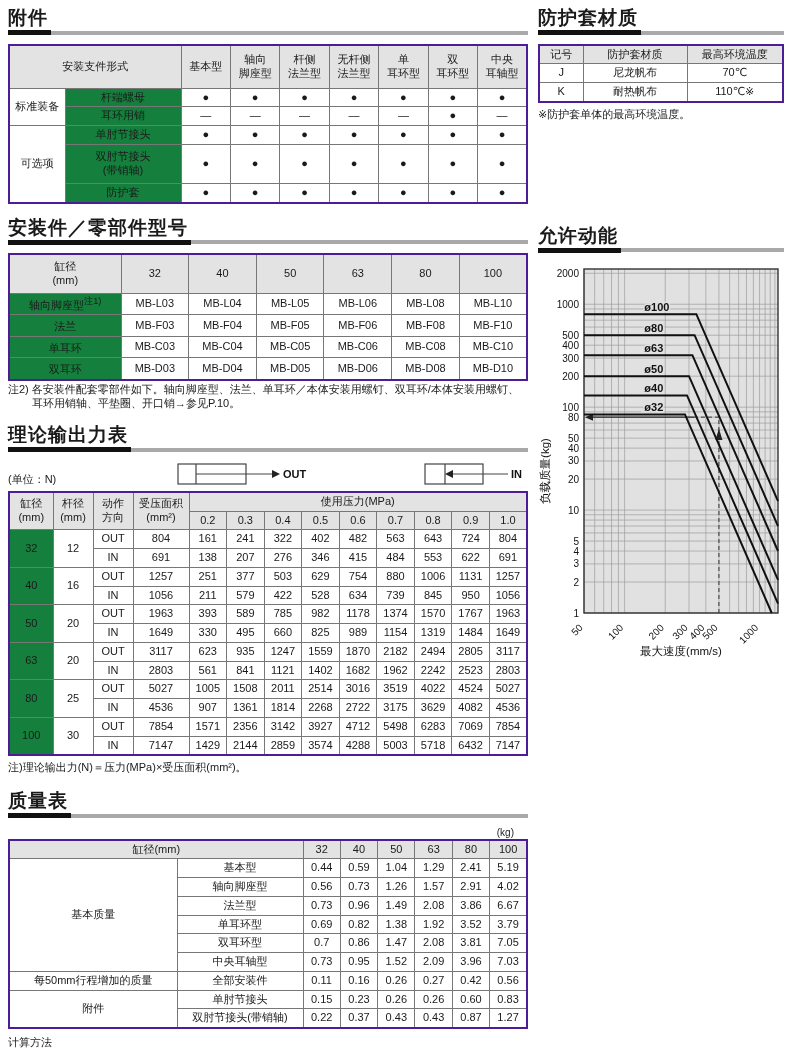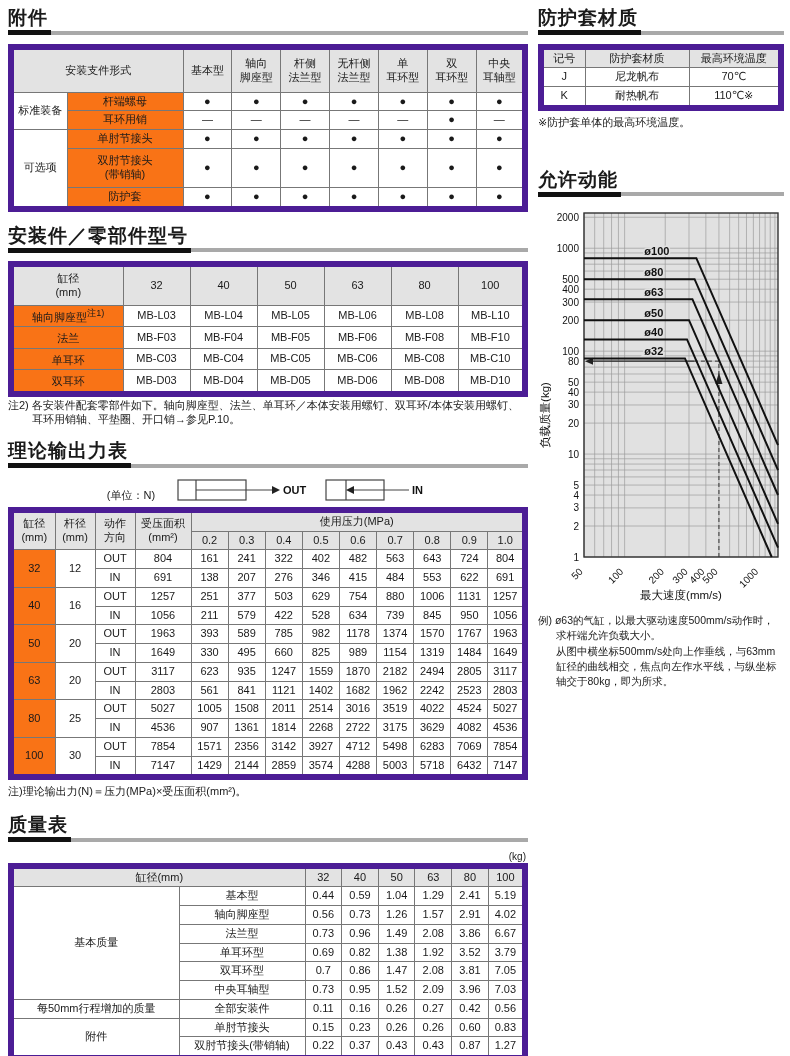--- a/index.html
+++ b/index.html
@@ -3,39 +3,39 @@
 <meta charset="utf-8">
 <style>
   html,body{margin:0;padding:0;width:790px;height:1056px;background:#fff;overflow:hidden;
     font-family:"Liberation Sans","DejaVu Sans",sans-serif;color:#1a1a1a;}
   .page{display:flex;gap:10px;padding:8px 6px 0 8px;}
   .col-left{width:520px;flex:none;}
   .col-right{width:246px;flex:none;}
   .sec-head{border-bottom:4px solid #a9a9a9;margin-bottom:9px;line-height:1;}
   .sec-title{display:inline-block;font-size:19px;font-weight:bold;letter-spacing:1px;
     border-bottom:5px solid #111;margin-bottom:-4.5px;padding:0 3px 3px 0;}
-  table.tbl{border-collapse:collapse;width:100%;table-layout:fixed;border:6px solid #4c1d95;}
+  table.tbl{border-collapse:collapse;width:100%;table-layout:fixed;border:2px solid #4c1d95;}
   .tbl td,.tbl th{border:1px solid #777;font-size:11px;font-weight:normal;padding:2px 2px;
     text-align:center;vertical-align:middle;line-height:1.25;}
   .tbl th{white-space:pre-line;}
   .hd{background:#e3e3e3;}
-  .lbl{background:#f97316;}
+  .lbl{background:#15803d;}
   .b{font-weight:bold;}
   .ln{text-align:left;padding-left:7px;white-space:pre-line;}
   .mk{font-size:12px;}
   .note{font-size:11px;line-height:1.35;margin-top:4px;}
   .hang{padding-left:24px;text-indent:-24px;}
   .hang2{padding-left:18px;text-indent:-18px;}
   .ind{padding-left:18px;}
-  .unit-row{display:flex;justify-content:center;align-items:flex-end;gap:14px;margin:2px 0 4px 0;}
+  .unit-row{display:flex;justify-content:space-between;align-items:flex-end;gap:14px;margin:2px 0 4px 0;}
   .unit-lab{font-size:11px;margin-right:8px;}
-  .kg-lab{font-size:10px;text-align:right;margin:0 2px 1px 0;}
+  .kg-lab{font-size:10px;text-align:right;margin:0 14px 1px 0;}
   .sec{margin-bottom:14px;}
   .sec-force{margin-bottom:16px;}
-  .sec-kinetic{margin-top:40px;}
+  .sec-kinetic{margin-top:104px;}
   .chart-note{font-size:10.5px;line-height:1.45;margin-top:6px;}
   .calc{margin-top:6px;font-size:11px;line-height:1.4;}
   .calc-title{font-size:11px;}
   svg text{font-family:"Liberation Sans","DejaVu Sans",sans-serif;}
 </style>
 </head>
 <body>
 
 <div class="page">
 
@@ -686,19 +686,15 @@
           <text x="44" y="368" text-anchor="end" font-size="10" fill="#111" transform="rotate(-45 44 366)">50</text>
           <text x="84.61888109732425" y="368" text-anchor="end" font-size="10" fill="#111" transform="rotate(-45 84.61888109732425 366)">100</text>
           <text x="125.23776219464851" y="368" text-anchor="end" font-size="10" fill="#111" transform="rotate(-45 125.23776219464851 366)">200</text>
           <text x="148.99828445783461" y="368" text-anchor="end" font-size="10" fill="#111" transform="rotate(-45 148.99828445783461 366)">300</text>
           <text x="165.85664329197277" y="368" text-anchor="end" font-size="10" fill="#111" transform="rotate(-45 165.85664329197277 366)">400</text>
           <text x="178.93300230009064" y="368" text-anchor="end" font-size="10" fill="#111" transform="rotate(-45 178.93300230009064 366)">500</text>
           <text x="219.55188339741488" y="368" text-anchor="end" font-size="10" fill="#111" transform="rotate(-45 219.55188339741488 366)">1000</text>
           <text x="143" y="394" text-anchor="middle" font-size="11.5" fill="#111">最大速度(mm/s)</text>
           <text x="11" y="210" text-anchor="middle" font-size="11.5" fill="#111" transform="rotate(-90 11 210)">负载质量(kg)</text>
         </svg>
-      <div class="chart-note">
-        <div class="hang2">例) ø63的气缸，以最大驱动速度500mm/s动作时，求杆端允许负载大小。</div>
-        <div class="ind">从图中横坐标500mm/s处向上作垂线，与63mm缸径的曲线相交，焦点向左作水平线，与纵坐标轴交于80kg，即为所求。</div>
-      </div>
     </section>
   </div>
 </div>
 
 </body></html>

